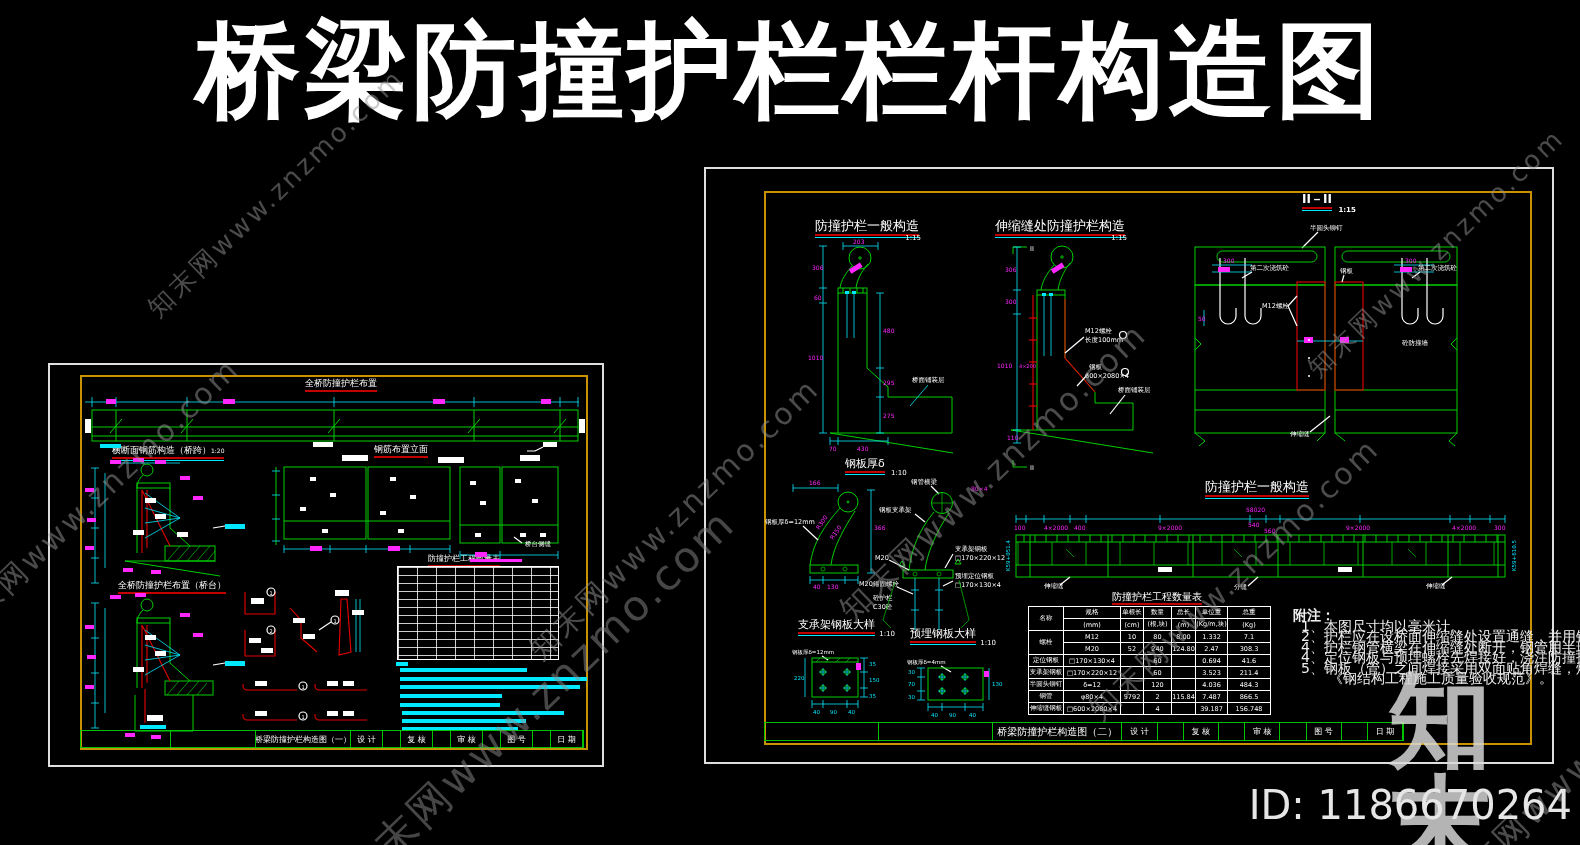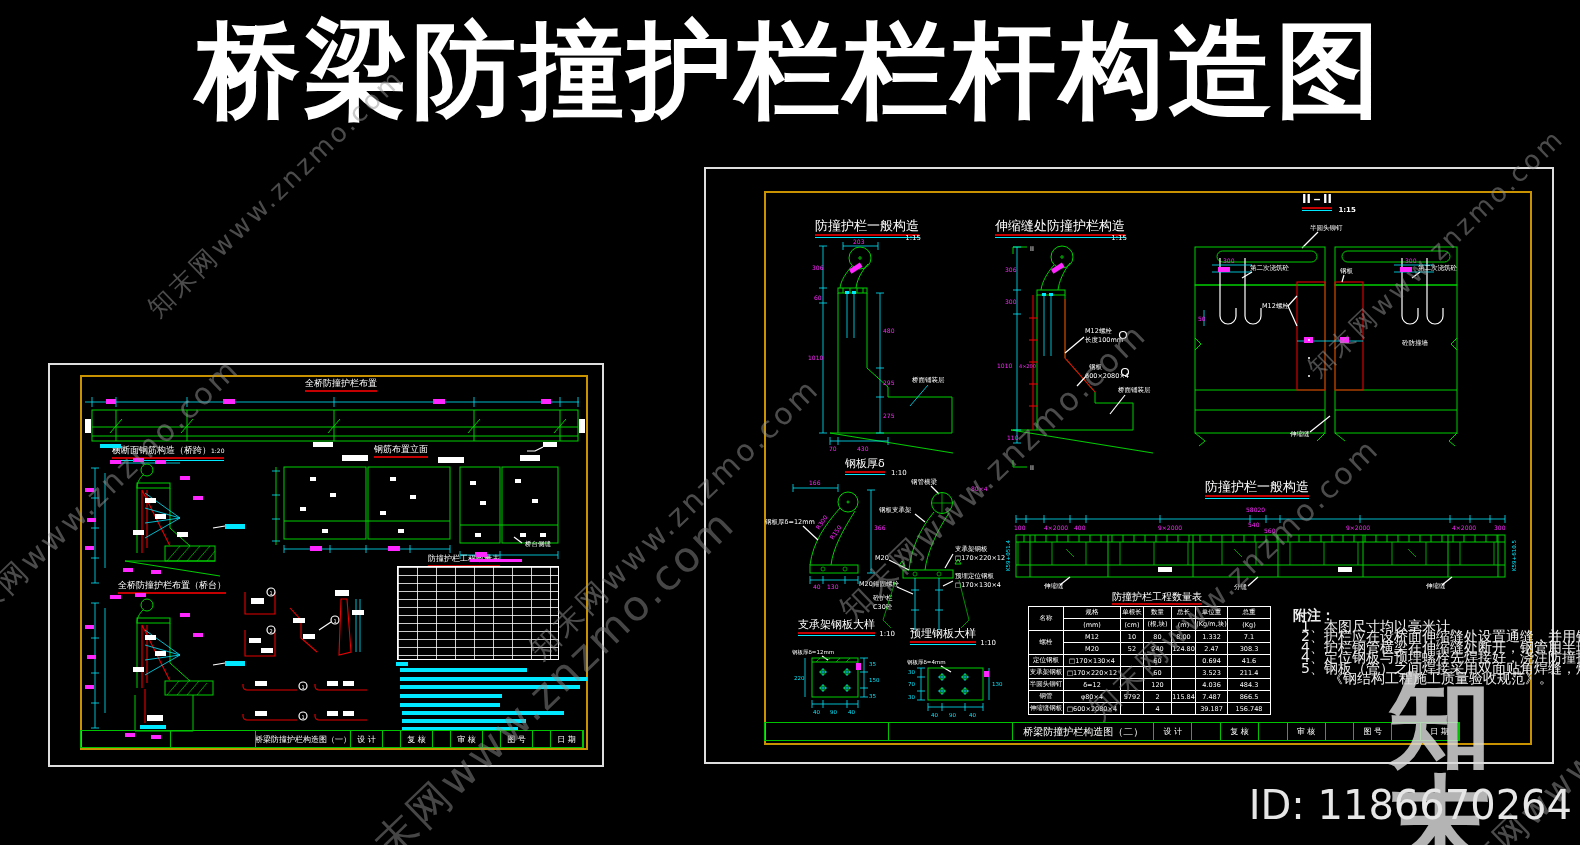--- a/index.html
+++ b/index.html
@@ -861,21 +861,21 @@
 <div class="abs" style="left:1293px;top:610px;width:250px;">
   <div class="note-line" style="font-size:14px;font-weight:bold;">附注：</div>
   <div class="note-line" style="padding-left:8px;">1、本图尺寸均以毫米计。</div>
   <div class="note-line" style="padding-left:8px;">2、护栏应在设桥面伸缩缝处设置通缝，并用铝合金板铆接。</div>
   <div class="note-line" style="padding-left:8px;">4、护栏钢管横梁在伸缩缝处断开，钢管用半球进行封头。</div>
   <div class="note-line" style="padding-left:8px;">4、定位钢板与预埋螺栓先焊接好，浇注防撞护栏时预埋。</div>
   <div class="note-line" style="padding-left:8px;">5、钢板（管）之间焊接采用双面贴角焊缝，焊缝质量应满足</div>
   <div class="note-line" style="padding-left:8px;">　　《钢结构工程施工质量验收规范》。</div>
 </div>
 
-<div class="tb" style="left:764px;top:722px;width:696px;height:19px;">
+<div class="tb" style="left:764px;top:722px;width:640px;height:19px;">
   <div class="c" style="width:130px;"></div>
   <div class="c" style="width:131px;"></div>
   <div class="c" style="width:148px;font-size:10px;">桥梁防撞护栏构造图（二）</div>
   <div class="c" style="width:40px;">设 计</div>
   <div class="c" style="width:30px;"></div>
   <div class="c" style="width:40px;">复 核</div>
   <div class="c" style="width:30px;"></div>
   <div class="c" style="width:40px;">审 核</div>
   <div class="c" style="width:30px;"></div>
   <div class="c" style="width:40px;">图 号</div>

